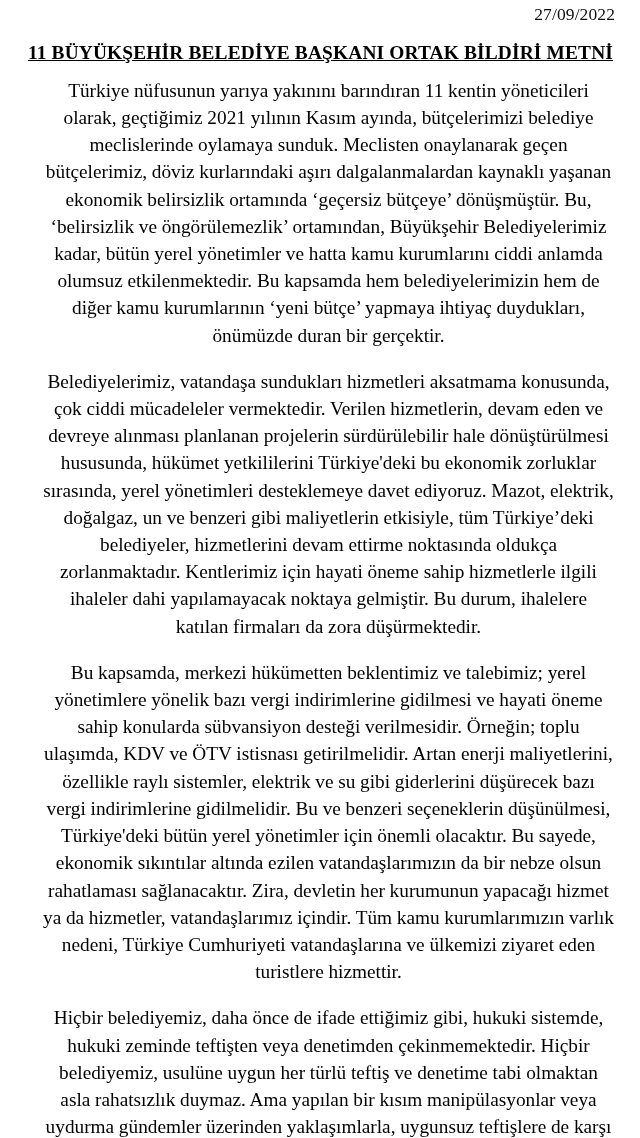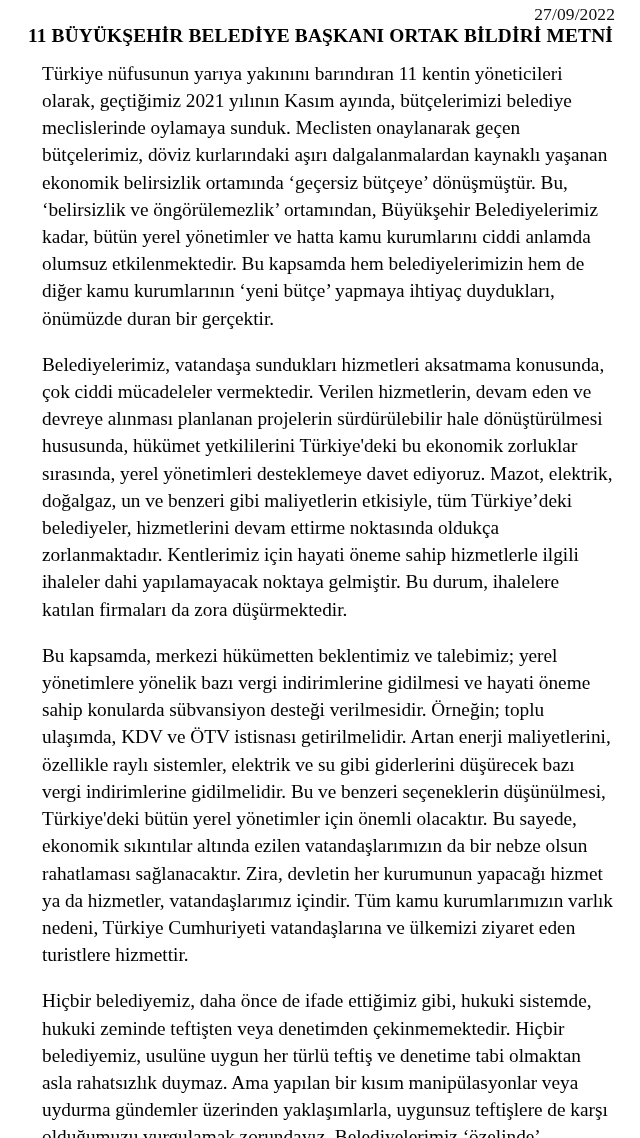--- a/index.html
+++ b/index.html
@@ -27,39 +27,40 @@
     text-align: right;
     font-family: "Liberation Serif", "DejaVu Serif", serif;
     font-size: 17.5px;
     line-height: 1.0;
     padding-top: 6px;
     padding-right: 0px;
     letter-spacing: 0.1px;
     color: #111111;
   }
   .doc-title {
-    margin: 1px 0 0 0;
+    margin: 18px 0 0 0;
     text-align: center;
     font-family: "Liberation Serif", "DejaVu Serif", serif;
     font-weight: bold;
     font-size: 19.4px;
     line-height: 1.15;
     letter-spacing: 0.15px;
     color: #000000;
     white-space: nowrap;
+    text-decoration: underline;
   }
   .body-text {
     margin-top: 13px;
   }
   .body-text p {
     margin: 0 0 19px 16px;
     font-family: "Liberation Serif", "DejaVu Serif", serif;
     font-size: 19.3px;
     line-height: 27.2px;
-    text-align: left;
+    text-align: center;
     color: #000000;
     word-spacing: -0.1px;
     hyphens: none;
   }
   .body-text p:last-child {
     margin-bottom: 0;
   }
 </style>
 </head>
 <body>

